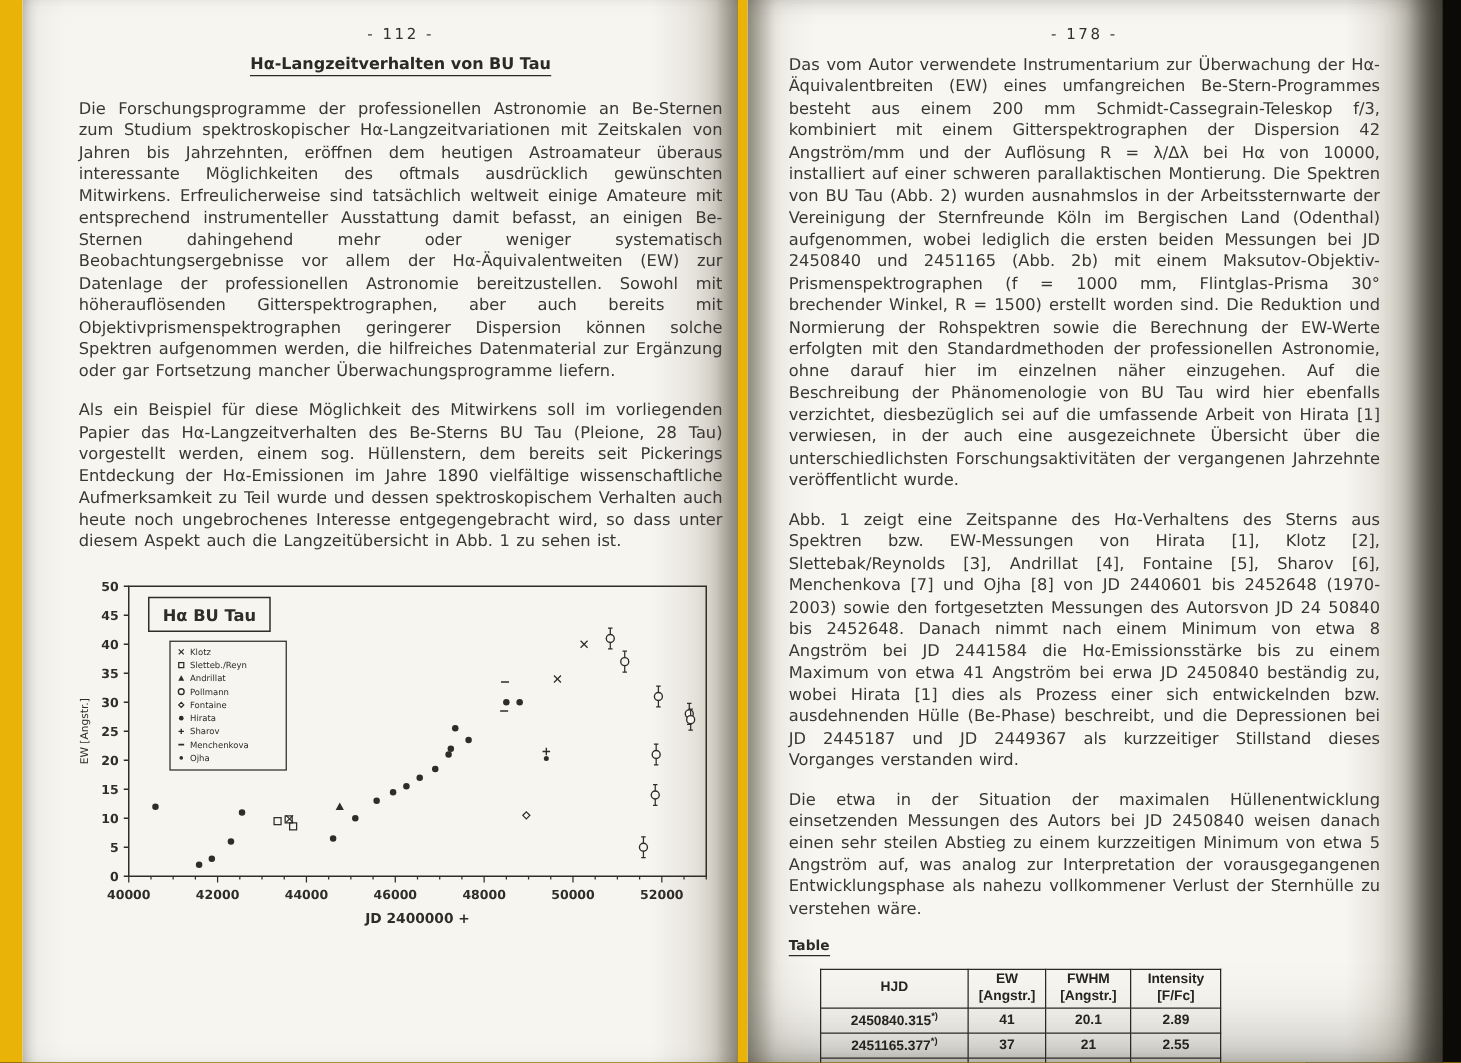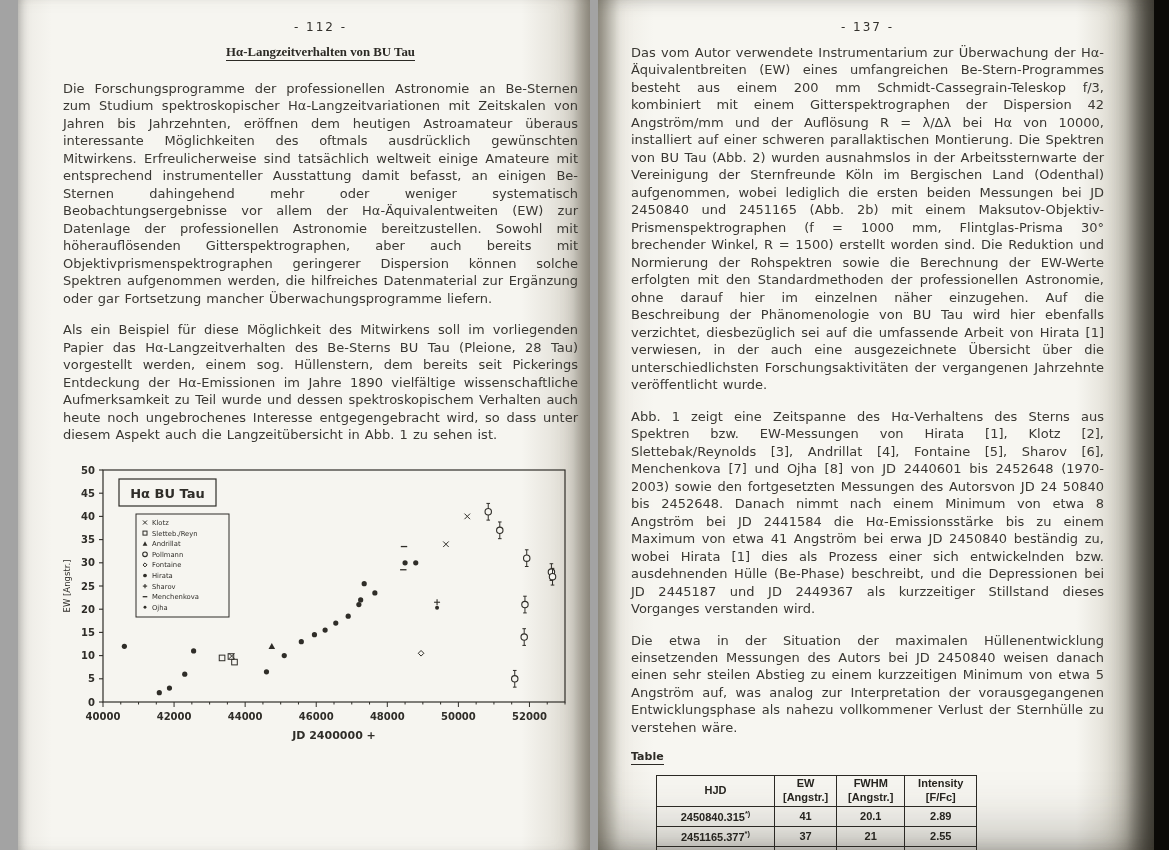--- a/index.html
+++ b/index.html
@@ -3,40 +3,40 @@
 <meta charset="utf-8">
 <style>
   html,body{margin:0;padding:0;}
   body{
     width:1169px;height:850px;
     background:#0b0a07;
     font-family:"DejaVu Sans",sans-serif;
     color:#3a3833;
     overflow:hidden;
   }
-  .backdrop{position:relative;width:1044px;height:850px;background:#a3a3a3;}
+  .backdrop{position:relative;width:1044px;height:850px;background:#eab308;}
   .page{position:absolute;top:0;height:850px;box-sizing:border-box;}
   .page-left{
     left:18px;width:572px;
     background:linear-gradient(90deg,#eceae4 0%,#f6f5f0 6%,#f6f5f0 88%,#dedbd2 97%,#b7b3a7 100%);
     box-shadow:inset 10px 0 12px -9px rgba(0,0,0,.35), inset -26px 0 26px -18px rgba(75,70,58,.55);
     padding:14px 12px 0 45px;
   }
   .page-right{
     left:598px;width:556px;
     background:linear-gradient(90deg,#c6c2b6 0%,#efede6 4%,#f7f6f1 10%,#f7f6f1 86%,#d8d5ca 95%,#8b887c 100%);
     box-shadow:inset 24px 0 22px -16px rgba(70,65,55,.55), inset -34px 0 30px -16px rgba(35,33,26,.8), inset 0 -60px 60px -48px rgba(52,48,38,.35);
     padding:14px 50px 0 33px;
   }
   .page-number{text-align:center;font-size:12px;letter-spacing:2px;margin:6px 0 10px 0;color:#33312c;}
   .doc-title{
     text-align:center;font-size:12.8px;font-weight:bold;color:#2c2a25;
     margin:10px 0 20px 0;
   }
-  .doc-title span{border-bottom:1.6px solid #2c2a25;padding-bottom:1px;font-family:Liberation Serif, serif;}
+  .doc-title span{border-bottom:1.6px solid #2c2a25;padding-bottom:1px;}
   p.body-text{
     font-size:13px;line-height:1.345;text-align:justify;
     margin:0 0 14px 0;color:#3a3833;
     word-spacing:1px;
   }
   .chart-wrap{margin:2px 0 6px -6px;width:522px;height:292px;position:relative;}
   .fig-caption{font-size:11.3px;line-height:1.35;margin:8px 0 0 0;color:#44423c;}
   .fig-caption b{color:#302e29;}
   .table-label{
     font-size:11px;font-weight:bold;color:#2c2a25;margin:7px 0 12px 0;
@@ -217,21 +217,21 @@
           <text x="95" y="130.6" font-size="6.8" text-anchor="start" fill="#2f2d28" font-weight="normal">Sharov</text>
           <line x1="85.696" y1="138.7" x2="90.304" y2="138.7" stroke="#2f2d28" stroke-width="1.3"></line>
           <text x="95" y="141.2" font-size="6.8" text-anchor="start" fill="#2f2d28" font-weight="normal">Menchenkova</text>
           <circle cx="88" cy="149.3" r="1.44" fill="#2f2d28"></circle>
           <text x="95" y="151.8" font-size="6.8" text-anchor="start" fill="#2f2d28" font-weight="normal">Ojha</text>
         </svg>
     </div>
   </div>
 
   <div class="page page-right">
-    <div class="page-number">- 137 -</div>
+    <div class="page-number">- 178 -</div>
     <p class="body-text">Das vom Autor verwendete Instrumentarium zur Überwachung der Hα-Äquivalentbreiten (EW) eines umfangreichen Be-Stern-Programmes besteht aus einem 200 mm Schmidt-Cassegrain-Teleskop f/3, kombiniert mit einem Gitterspektrographen der Dispersion 42 Angström/mm und der Auflösung R = λ/Δλ bei Hα von 10000, installiert auf einer schweren parallaktischen Montierung. Die Spektren von BU Tau (Abb. 2) wurden ausnahmslos in der Arbeitssternwarte der Vereinigung der Sternfreunde Köln im Bergischen Land (Odenthal) aufgenommen, wobei lediglich die ersten beiden Messungen bei JD 2450840 und 2451165 (Abb. 2b) mit einem Maksutov-Objektiv-Prismenspektrographen (f = 1000 mm, Flintglas-Prisma 30° brechender Winkel, R = 1500) erstellt worden sind. Die Reduktion und Normierung der Rohspektren sowie die Berechnung der EW-Werte erfolgten mit den Standardmethoden der professionellen Astronomie, ohne darauf hier im einzelnen näher einzugehen. Auf die Beschreibung der Phänomenologie von BU Tau wird hier ebenfalls verzichtet, diesbezüglich sei auf die umfassende Arbeit von Hirata [1] verwiesen, in der auch eine ausgezeichnete Übersicht über die unterschiedlichsten Forschungsaktivitäten der vergangenen Jahrzehnte veröffentlicht wurde.</p>
     <p class="body-text">Abb. 1 zeigt eine Zeitspanne des Hα-Verhaltens des Sterns aus Spektren bzw. EW-Messungen von Hirata [1], Klotz [2], Slettebak/Reynolds [3], Andrillat [4], Fontaine [5], Sharov [6], Menchenkova [7] und Ojha [8] von JD 2440601 bis 2452648 (1970-2003) sowie den fortgesetzten Messungen des Autorsvon JD 24 50840 bis 2452648. Danach nimmt nach einem Minimum von etwa 8 Angström bei JD 2441584 die Hα-Emissionsstärke bis zu einem Maximum von etwa 41 Angström bei erwa JD 2450840 beständig zu, wobei Hirata [1] dies als Prozess einer sich entwickelnden bzw. ausdehnenden Hülle (Be-Phase) beschreibt, und die Depressionen bei JD 2445187 und JD 2449367 als kurzzeitiger Stillstand dieses Vorganges verstanden wird.</p>
     <p class="body-text">Die etwa in der Situation der maximalen Hüllenentwicklung einsetzenden Messungen des Autors bei JD 2450840 weisen danach einen sehr steilen Abstieg zu einem kurzzeitigen Minimum von etwa 5 Angström auf, was analog zur Interpretation der vorausgegangenen Entwicklungsphase als nahezu vollkommener Verlust der Sternhülle zu verstehen wäre.</p>
     <div class="table-label"><span>Table</span></div>
     <table class="data-table">
       <colgroup>
           <col class="c-hjd">
           <col class="c-ew">
           <col class="c-fwhm">
           <col class="c-int">

